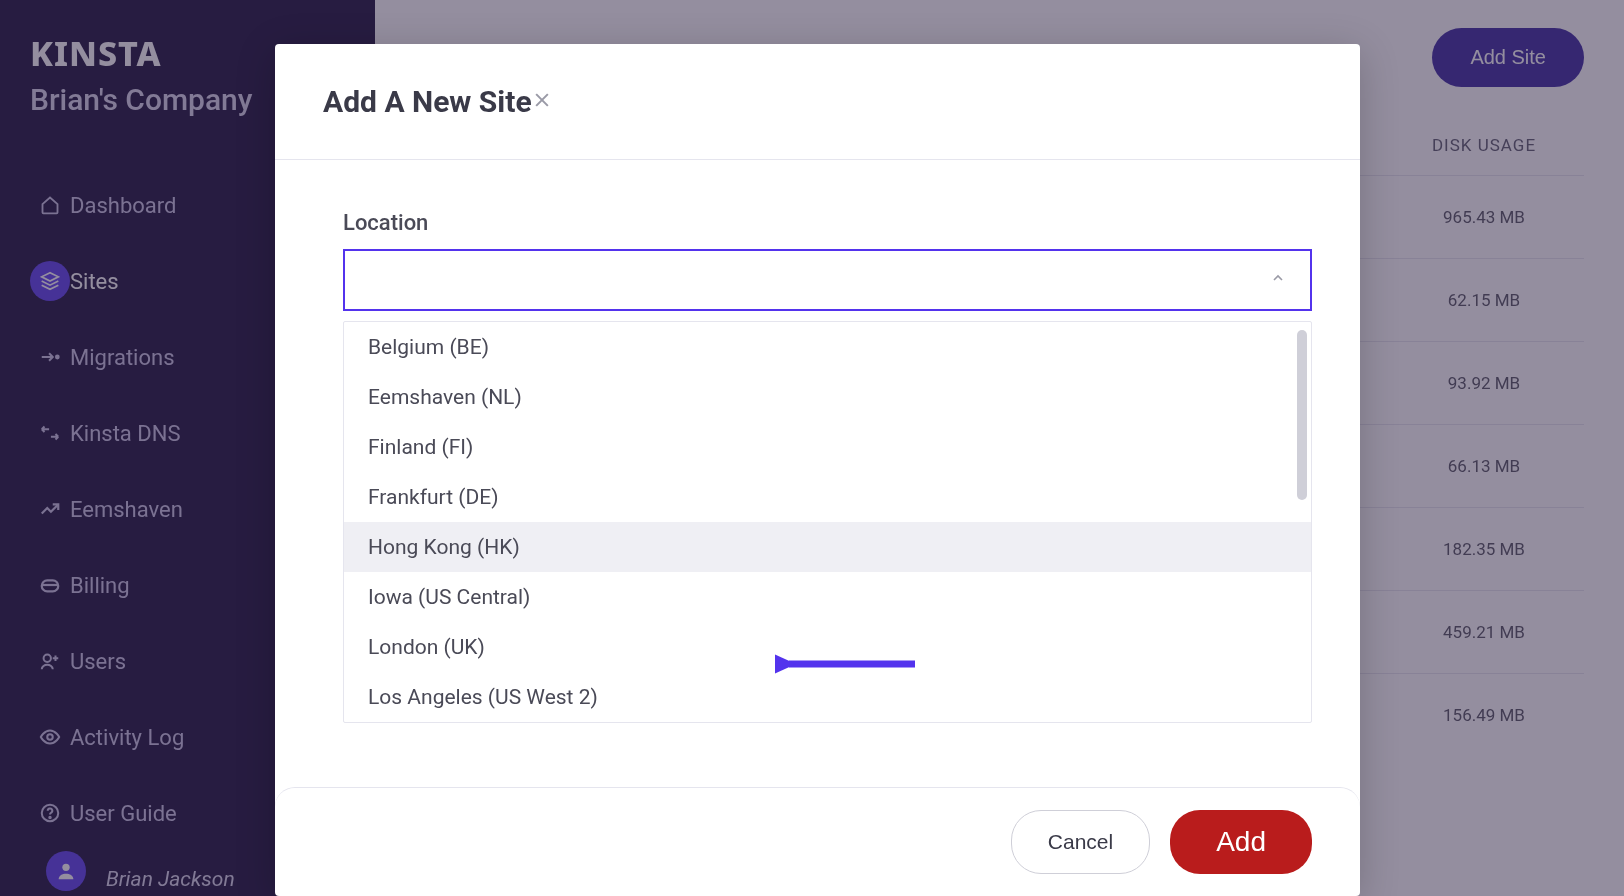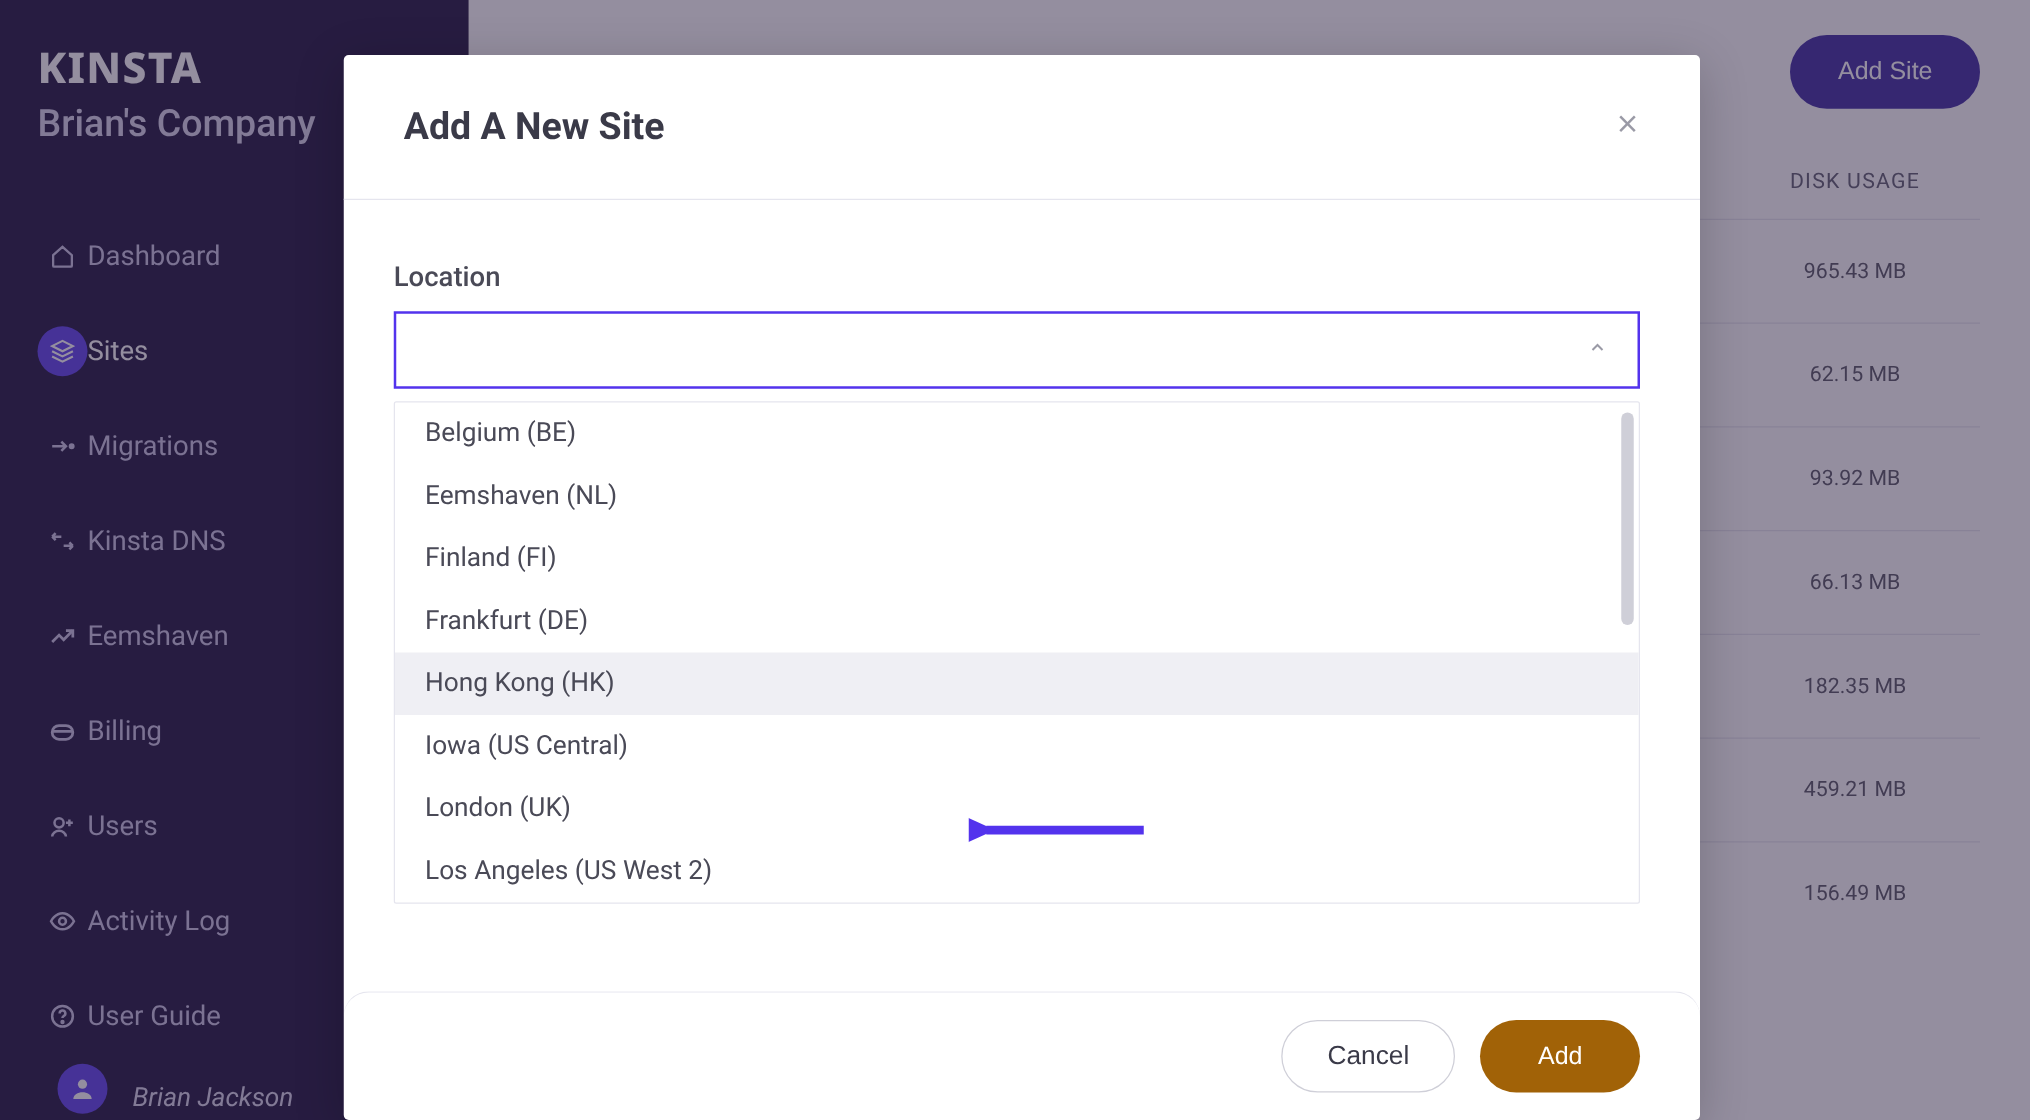--- a/index.html
+++ b/index.html
@@ -32,36 +32,36 @@
   .col-usage { width: 200px; text-align: center; }
   .site-rows { display: flex; flex-direction: column; }
   .site-row { height: 83px; display: flex; align-items: center; border-top: 1px solid #e5e5ee; }
   .site-row .usage { margin-left: auto; width: 200px; text-align: center; color: #4a4a57; font-size: 17px; }
   .breadcrumb-row { display: flex; align-items: center; gap: 14px; padding: 0 68px; height: 50px; color: #6a6a78; font-size: 20px; }
   .breadcrumb-row .link { color: #5333ed; }
 
   
   .overlay { position: absolute; inset: 0; background: rgba(60, 50, 80, 0.55); }
   .modal { position: absolute; left: 275px; top: 44px; width: 1085px; height: 852px; background: #fff; border-radius: 4px; box-shadow: 0 8px 40px rgba(0,0,0,0.2); display: flex; flex-direction: column; }
-  .modal-header { display: flex; align-items: center; justify-content: space-between; padding: 40px 48px 40px 48px; border-bottom: 1px solid #e5e5ee; }
+  .modal-header { display: flex; align-items: center; justify-content: flex-start; padding: 40px 48px 40px 48px; border-bottom: 1px solid #e5e5ee; }
   .modal-title { font-size: 30px; font-weight: 700; color: #3a3a48; }
   .modal-close { font-size: 24px; color: #9a9aa6; cursor: pointer; background: none; border: none; }
-  .modal-body { padding: 50px 48px 0 40px; flex: 1; position: relative; }
+  .modal-body { padding: 50px 48px 0 68px; flex: 1; position: relative; }
   .field-label { font-size: 22px; color: #4a4a57; font-weight: 500; margin-bottom: 14px; }
   .select-box { width: 100%; height: 62px; border: 2px solid #5333ed; background: #fff; display: flex; align-items: center; justify-content: flex-end; padding: 0 24px; cursor: pointer; }
   .select-caret { color: #9a9aa6; }
   .dropdown { margin-top: 10px; border: 1px solid #e5e5ee; border-radius: 2px; max-height: 412px; position: relative; background: #fff; }
   .dropdown-scroll { overflow: hidden; }
   .dropdown-track { position: absolute; right: 4px; top: 8px; width: 10px; height: 170px; background: #cfcfd8; border-radius: 5px; }
   .dropdown-item { padding: 13px 24px; font-size: 21px; color: #4a4a57; cursor: pointer; position: relative; }
   .dropdown-item.hover { background: #efeff4; }
   .arrow-annotation { position: absolute; left: 500px; top: 479px; pointer-events: none; }
   .modal-footer { border-top: 1px solid #e5e5ee; padding: 22px 48px; display: flex; justify-content: flex-end; gap: 20px; border-radius: 20px; }
   .btn-cancel { background: #fff; border: 1px solid #cfcfd8; color: #3a3a48; border-radius: 30px; padding: 16px 36px; font-size: 21px; cursor: pointer; }
-  .btn-add { background: #a16207; border: none; color: #fff; border-radius: 30px; padding: 16px 46px; font-size: 20px; cursor: pointer; }
+  .btn-add { background: #b91c1c; border: none; color: #fff; border-radius: 30px; padding: 16px 46px; font-size: 28px; cursor: pointer; }
 </style>
 </head>
 <body>
 
 <div class="sidebar">
   <div class="logo-wrap">
     <div class="logo">KINSTA</div>
   </div>
   <div class="company">Brian's Company</div>
   <div class="nav">

